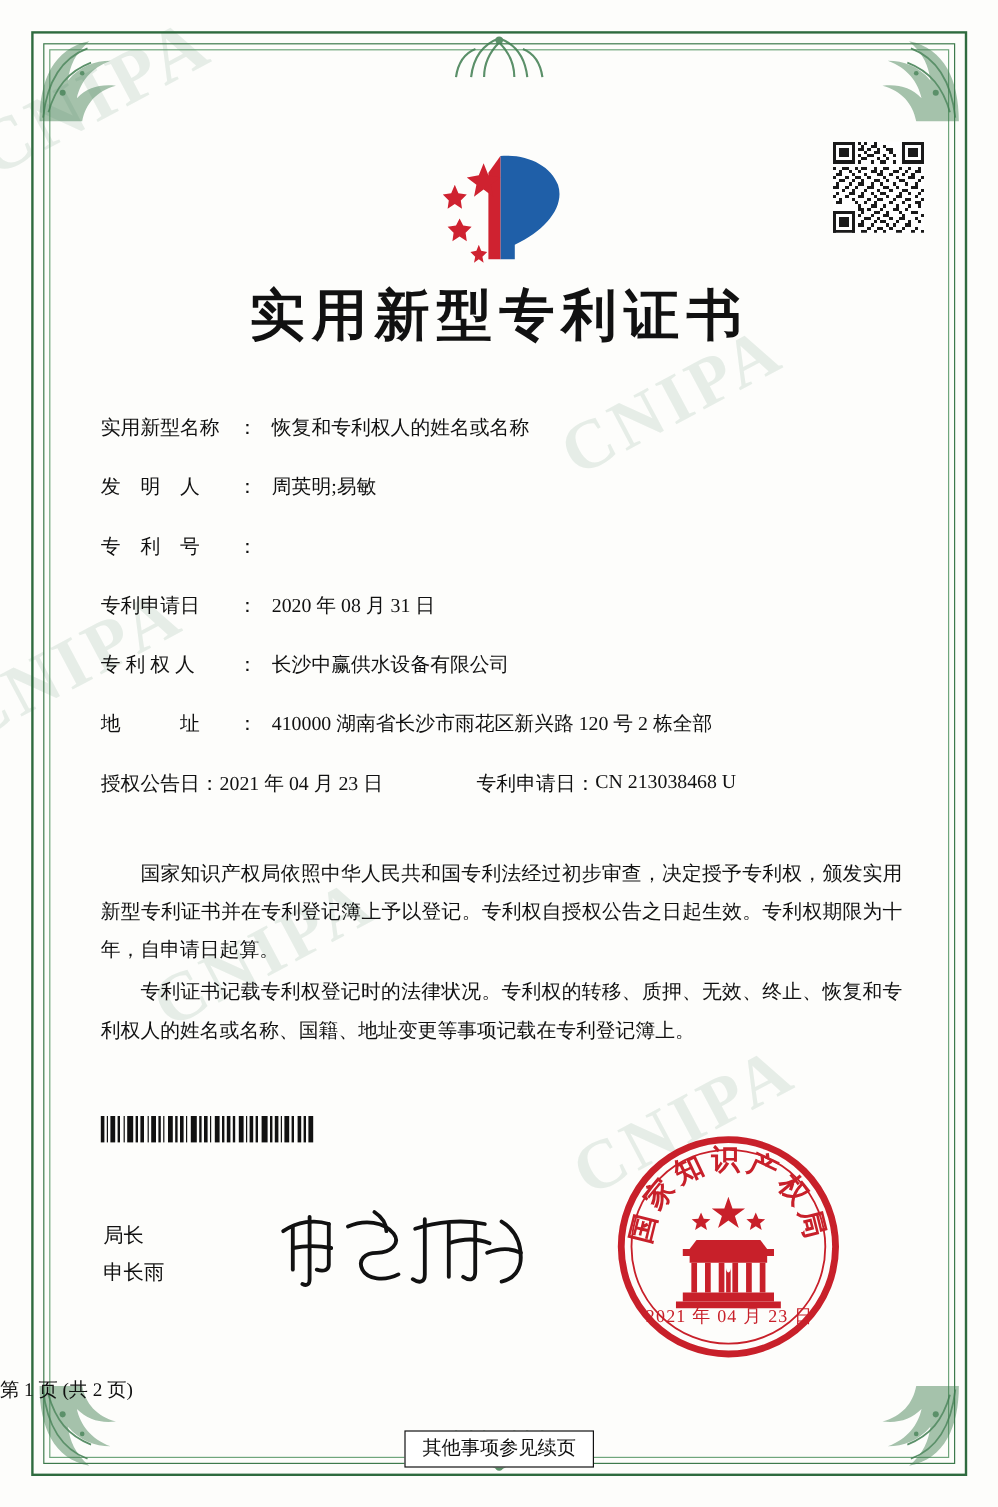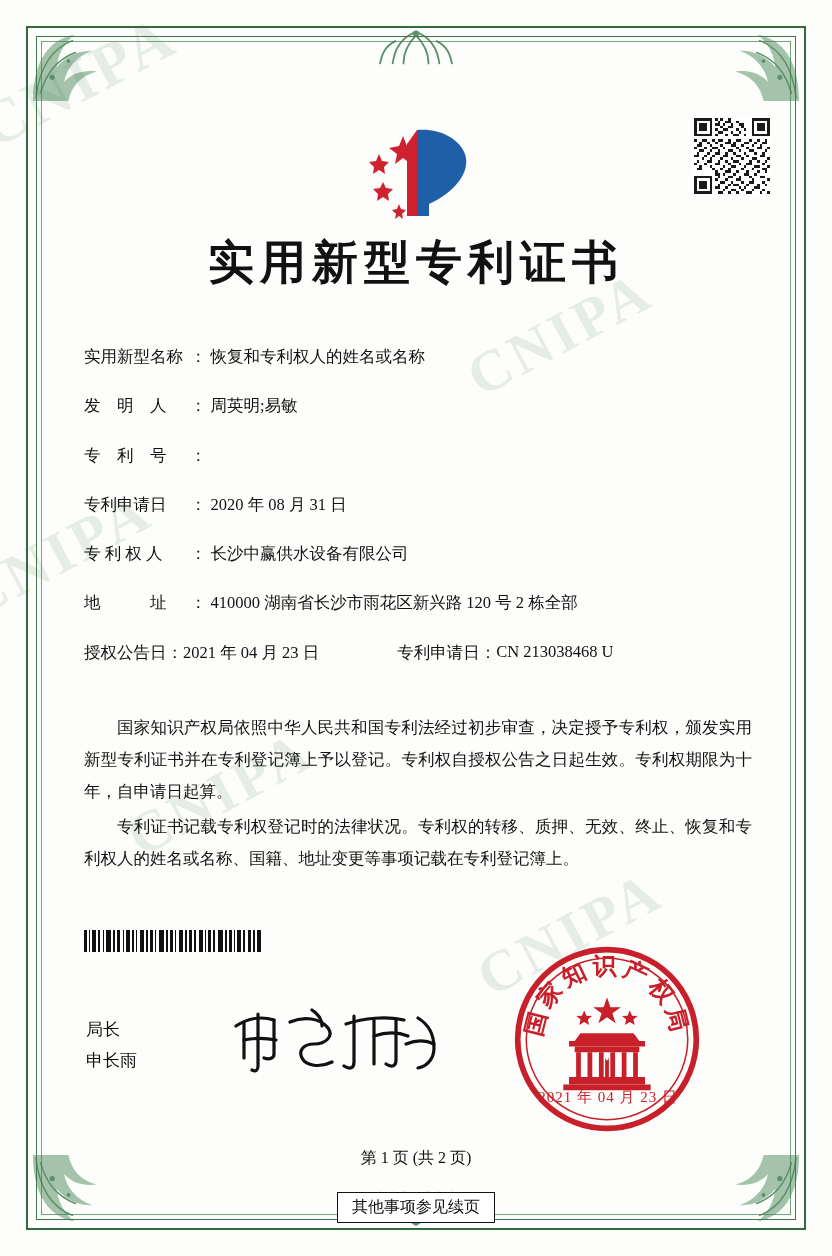--- a/index.html
+++ b/index.html
@@ -88,21 +88,21 @@
     font-family:"Liberation Serif", serif;
   }
 
   
   .fields{
     position:absolute;left:84px;top:346px;width:668px;
   }
   .frow{
     display:flex;align-items:flex-start;
     margin-bottom:27px;
-    font-size:16.5px;color:#111;line-height:1.35;
+    font-size:16.5px;color:#111;line-height:1.35;gap:8px;
   }
   .flabel{
     width:88px;flex:0 0 88px;
     display:flex;justify-content:space-between;
     letter-spacing:0;
   }
   .flabel.wide{width:104px;flex:0 0 104px;}
   .fcolon{margin:0 4px 0 2px;}
   .fvalue{flex:1;}
   .pubrow{display:flex;align-items:flex-start;font-size:16.5px;color:#111;margin-bottom:6px;}
@@ -138,21 +138,21 @@
   }
   .seal svg{width:100%;height:100%;display:block;}
   .seal-date{
     position:absolute;left:520px;top:1088px;width:176px;text-align:center;
     color:#c8202a;font-size:15px;letter-spacing:1px;
     font-family:"Liberation Serif", serif;
   }
 
   
   .pagefoot{
-    position:absolute;left:0;right:0;top:1148px;text-align:center;
+    position:absolute;left:0;right:0;top:1148px;text-align:left;
     font-size:16px;color:#111;
   }
   .notebox{
     position:absolute;left:50%;transform:translateX(-50%);top:1192px;
     border:1px solid #111;padding:4px 14px;font-size:16px;color:#111;
     background:#fff;
   }
 </style>
 </head>
 <body>

